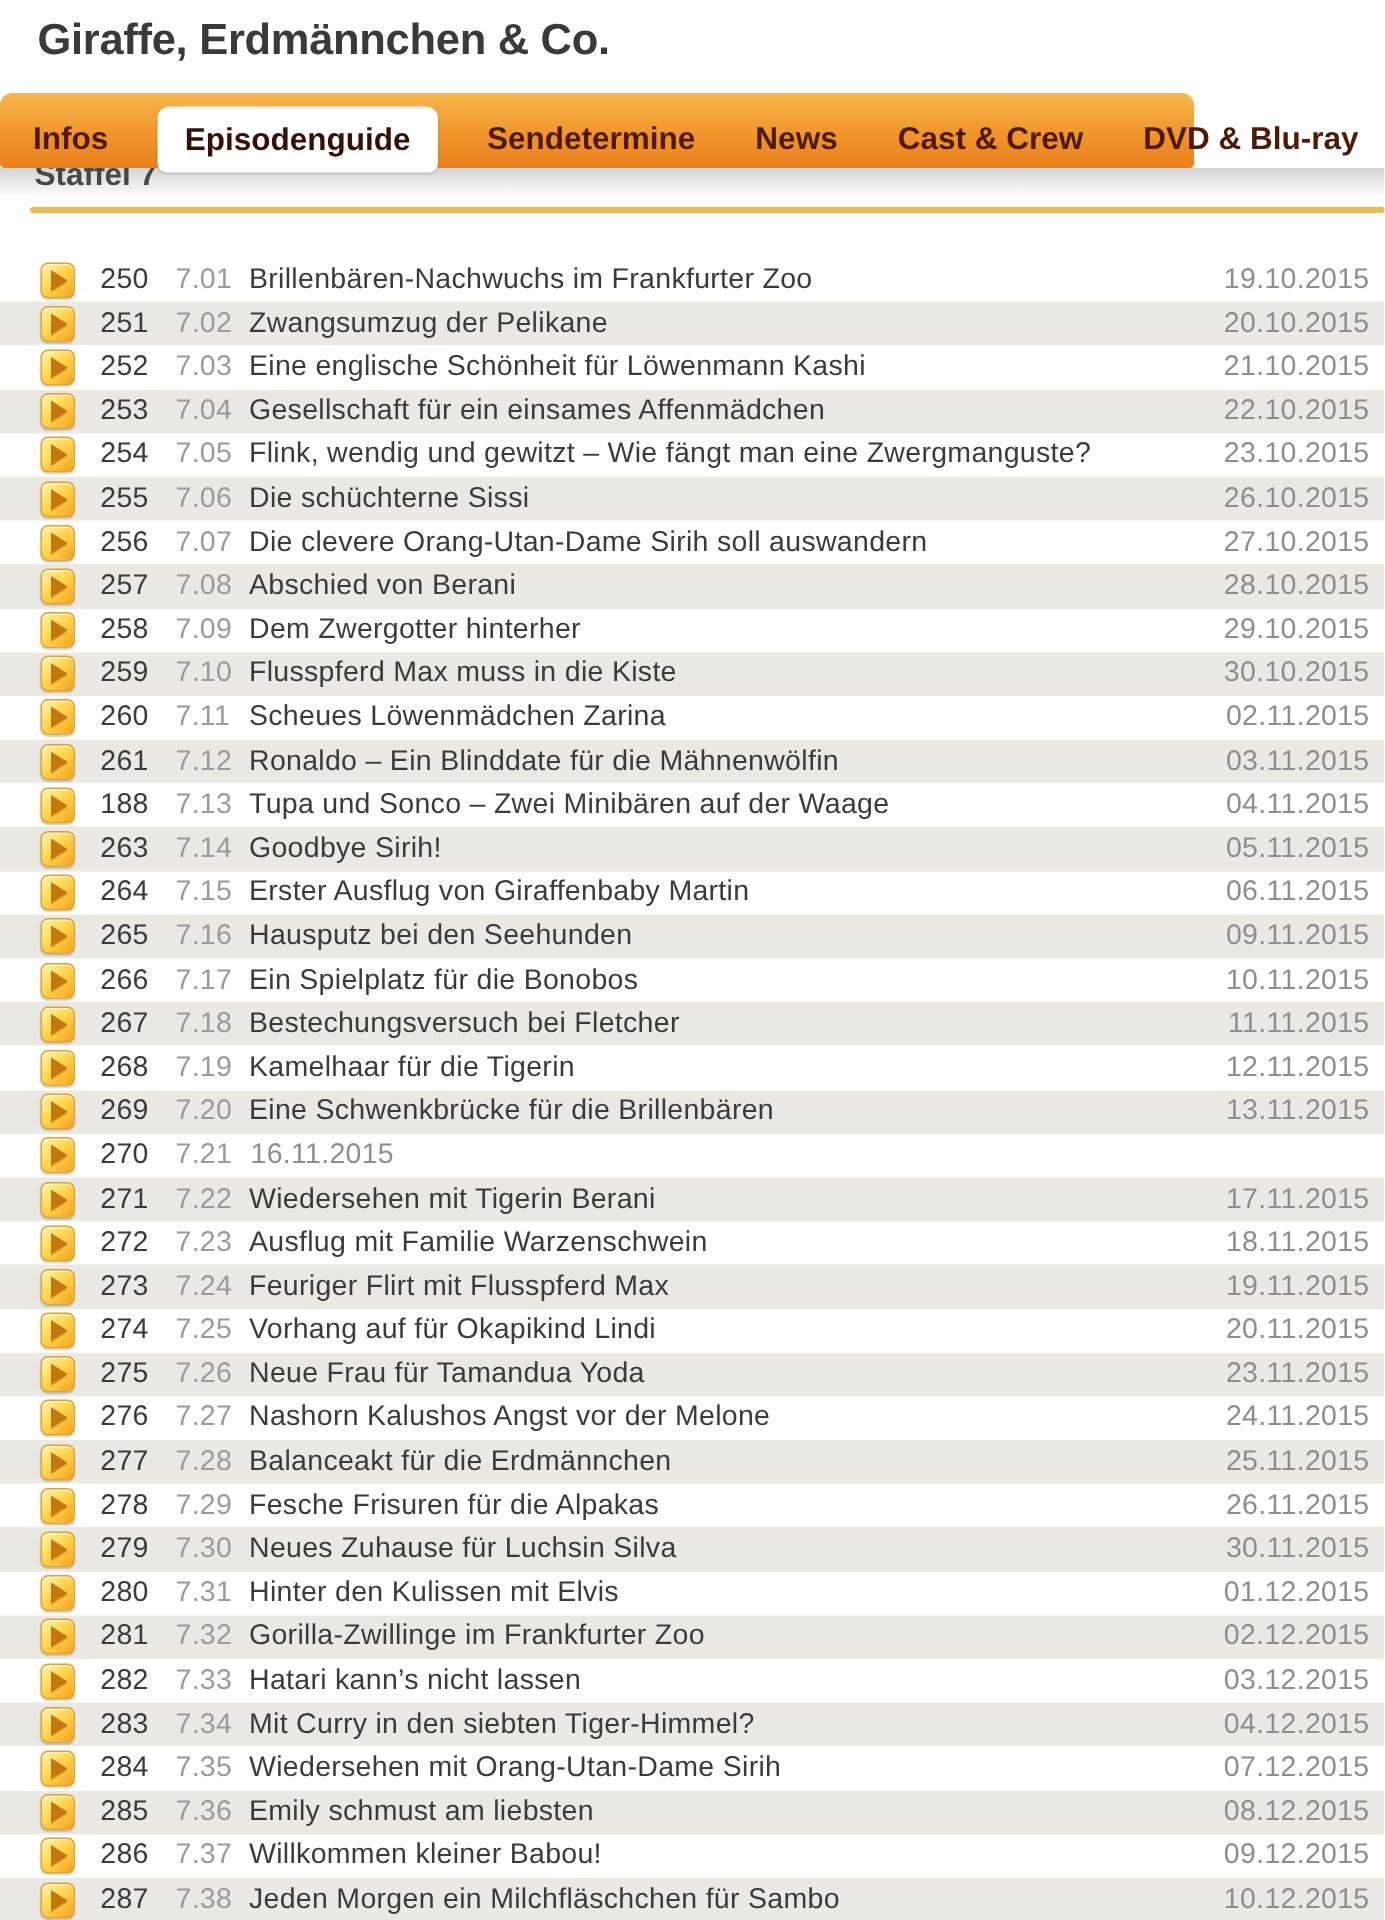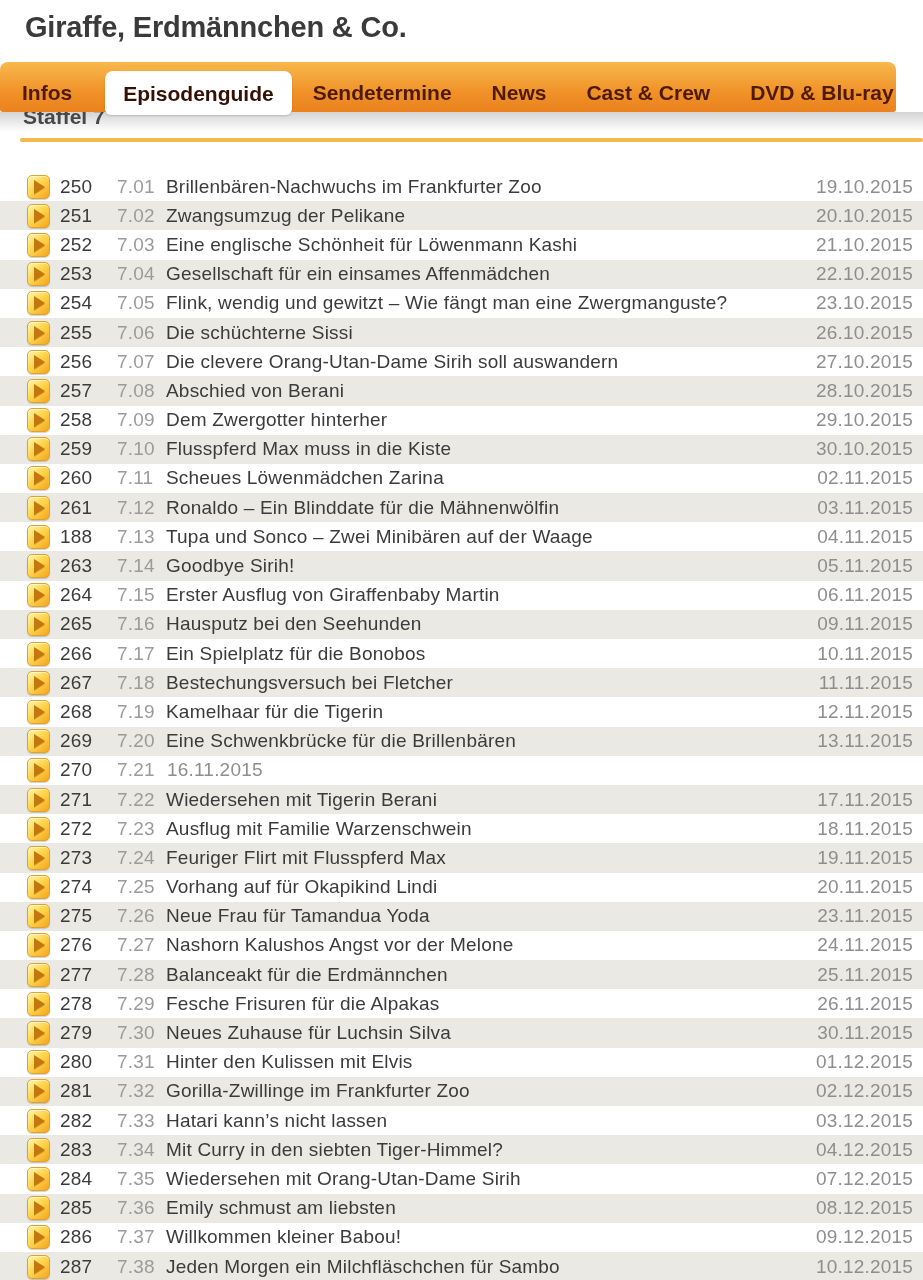--- a/index.html
+++ b/index.html
@@ -11,38 +11,38 @@
     font-family: "Liberation Sans", "DejaVu Sans", sans-serif;
   }
 
   .page-title {
     position: absolute; top: 11px; left: 25px; margin: 0;
     font-size: 29px; font-weight: bold; color: var(--text-title, #3a3a3a);
     letter-spacing: -0.2px; white-space: nowrap; z-index: 2;
   }
 
   .navbar {
-    position: absolute; left: 0; top: 62px; width: 896px; height: 50px;
+    position: absolute; left: 0; top: 62px; width: 796px; height: 50px;
     box-sizing: border-box; padding-left: 2px;
     display: flex; align-items: center;
     border-radius: 8px 8px 3px 3px;
     background: linear-gradient(180deg, var(--nav-top, #f7b84c) 0%, var(--nav-mid, #f09228) 60%, var(--nav-bottom, #ea811d) 100%);
     z-index: 3;
   }
   .nav-tab {
     font-size: 21px; font-weight: bold;
     color: var(--nav-text, #4e1a05);
     padding: 12px 20px 0 20px;
     cursor: pointer; text-decoration: none; white-space: nowrap;
   }
   .nav-tab.active {
     background: #ffffff; color: var(--nav-active-text, #331105);
     border-radius: 8px 8px 6px 6px;
     align-self: stretch; display: flex; align-items: center;
-    margin: 9px 1px -3px 13px; padding: 2px 18px 0 18px;
+    margin: 9px 13px -3px 13px; padding: 2px 18px 0 18px;
     box-shadow: 0 1px 2px rgba(0,0,0,0.15);
   }
 
   .nav-shadow {
     position: absolute; left: 0; top: 112px; width: 923px; height: 22px;
     background: linear-gradient(180deg, #d4d4d4 0%, #ffffff 90%);
     z-index: 0;
   }
 
   .section-heading {
@@ -71,21 +71,21 @@
     box-shadow: 0 1px 1px rgba(0,0,0,0.18), inset 0 1px 0 rgba(255,255,255,0.55);
     cursor: pointer;
   }
   .play-tri {
     position: absolute; left: 6px; top: 4px; width: 0; height: 0;
     border-style: solid; border-width: 7px 0 7px 11px;
     border-color: transparent transparent transparent var(--play-triangle, #c4770f);
     filter: drop-shadow(0 1px 0 rgba(120,60,0,0.35));
   }
 
-  .ep-num  { flex: none; margin-left: 10px; width: 46px; text-align: left; color: var(--text-dark, #3b3b3b); }
+  .ep-num  { flex: none; margin-left: 10px; width: 46px; text-align: center; color: var(--text-dark, #3b3b3b); }
   .ep-code { flex: none; margin-left: 11px; width: 42px; color: var(--text-gray, #9b9b9b); }
   .ep-title{ flex: 1; margin-left: 7px; color: var(--text-dark, #3b3b3b); white-space: nowrap; overflow: hidden; }
   .ep-date { flex: none; margin-left: 8px; margin-right: 10px; text-align: center; color: var(--date-gray, #8e8e8e); }
 </style>
 </head>
 <body>
 
 <div class="page">
   <h1 class="page-title">Giraffe, Erdmännchen &amp; Co.</h1>
 

